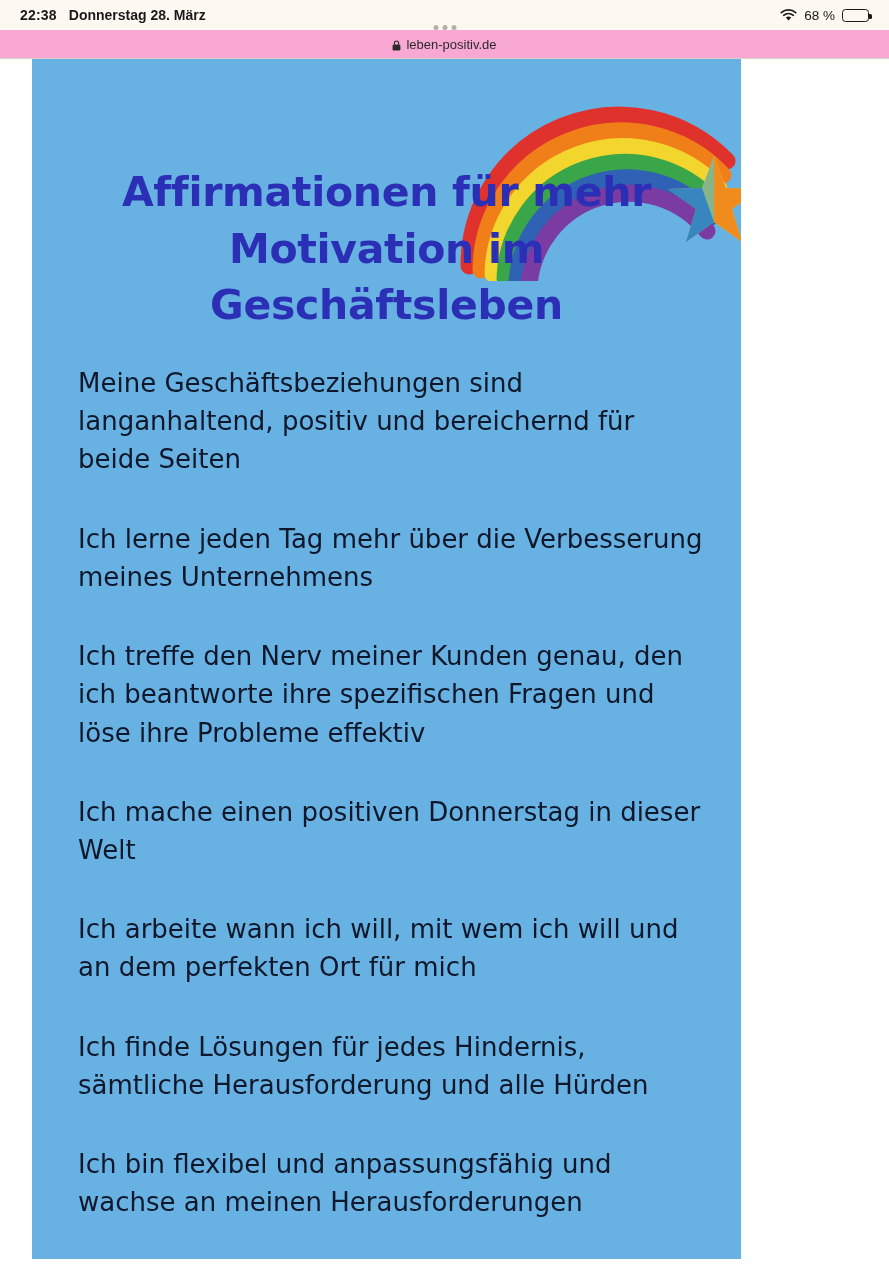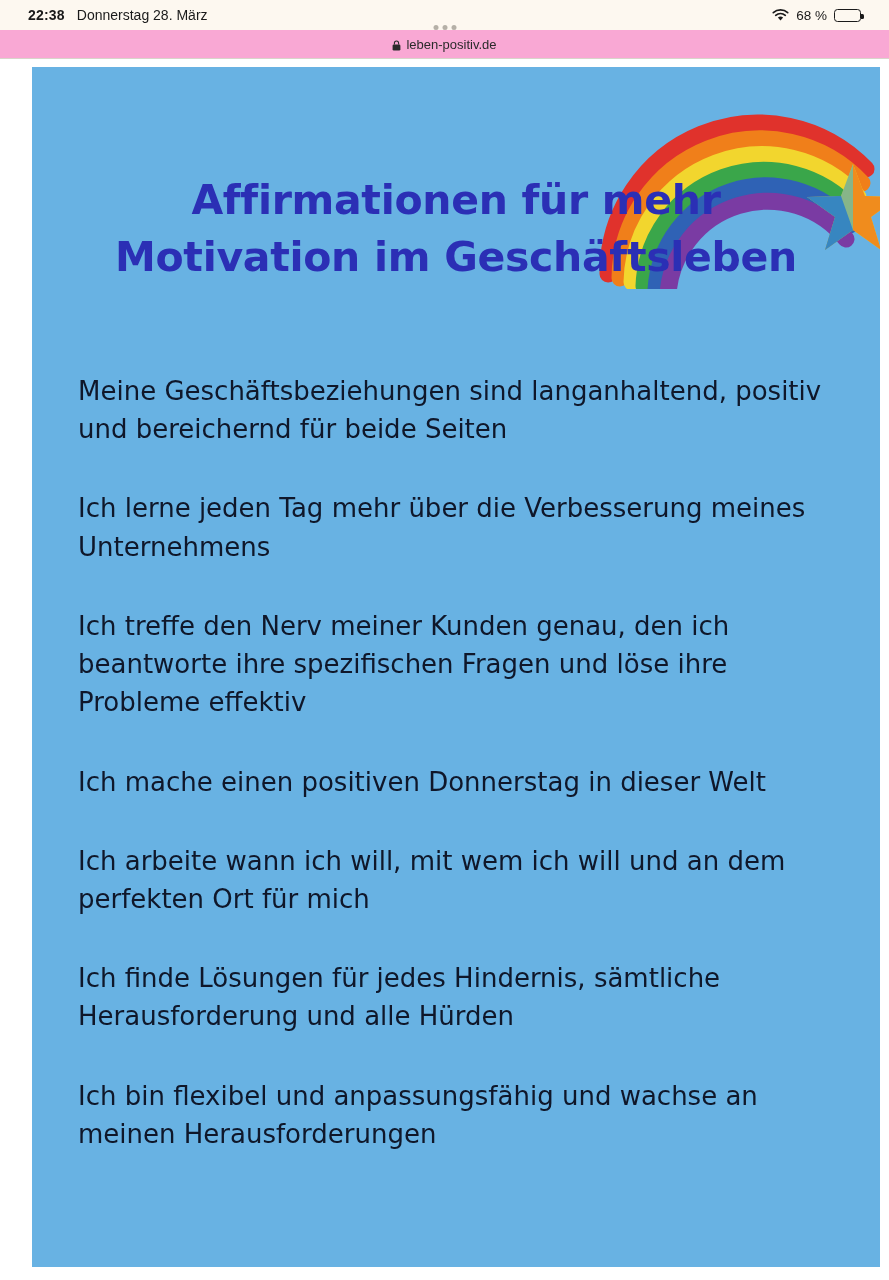--- a/index.html
+++ b/index.html
@@ -18,33 +18,33 @@
     overflow: hidden;
   }
 
   
   .statusbar {
     position: relative;
     height: 30px;
     background: #fdf8f0;
     display: flex;
     align-items: center;
-    padding: 0 28px;
+    padding: 0 20px;
     font-size: 14px;
     color: #1a1a1a;
   }
   .status-left {
     display: flex;
     align-items: center;
     gap: 12px;
     font-size: 14px;
     font-weight: 500;
   }
   .status-time { font-weight: 600; letter-spacing: 0.2px; }
-  .status-date { font-weight: 400; }
+  .status-date { font-weight: 700; }
   .status-right {
     margin-left: auto;
     display: flex;
     align-items: center;
     gap: 7px;
     justify-content: flex-end;
   }
   .wifi-icon { display: inline-block; width: 17px; height: 13px; position: relative; }
   .wifi-icon svg { display: block; }
   .battery-pct { font-size: 13.5px; font-weight: 500; }
@@ -113,25 +113,24 @@
   .page {
     position: relative;
     height: 1280px;
     background: #ffffff;
     overflow: hidden;
   }
   .card {
     position: absolute;
     left: 32px;
     top: 0px;
-    width: 848px;
+    width: 709px;
     height: 1200px;
     background: #68b2e3;
     overflow: hidden;
-    margin-top: 8px;
   }
   .rainbow {
     position: absolute;
     right: -8px;
     top: -8px;
     width: 290px;
     height: 230px;
     pointer-events: none;
   }
   .card-title {

